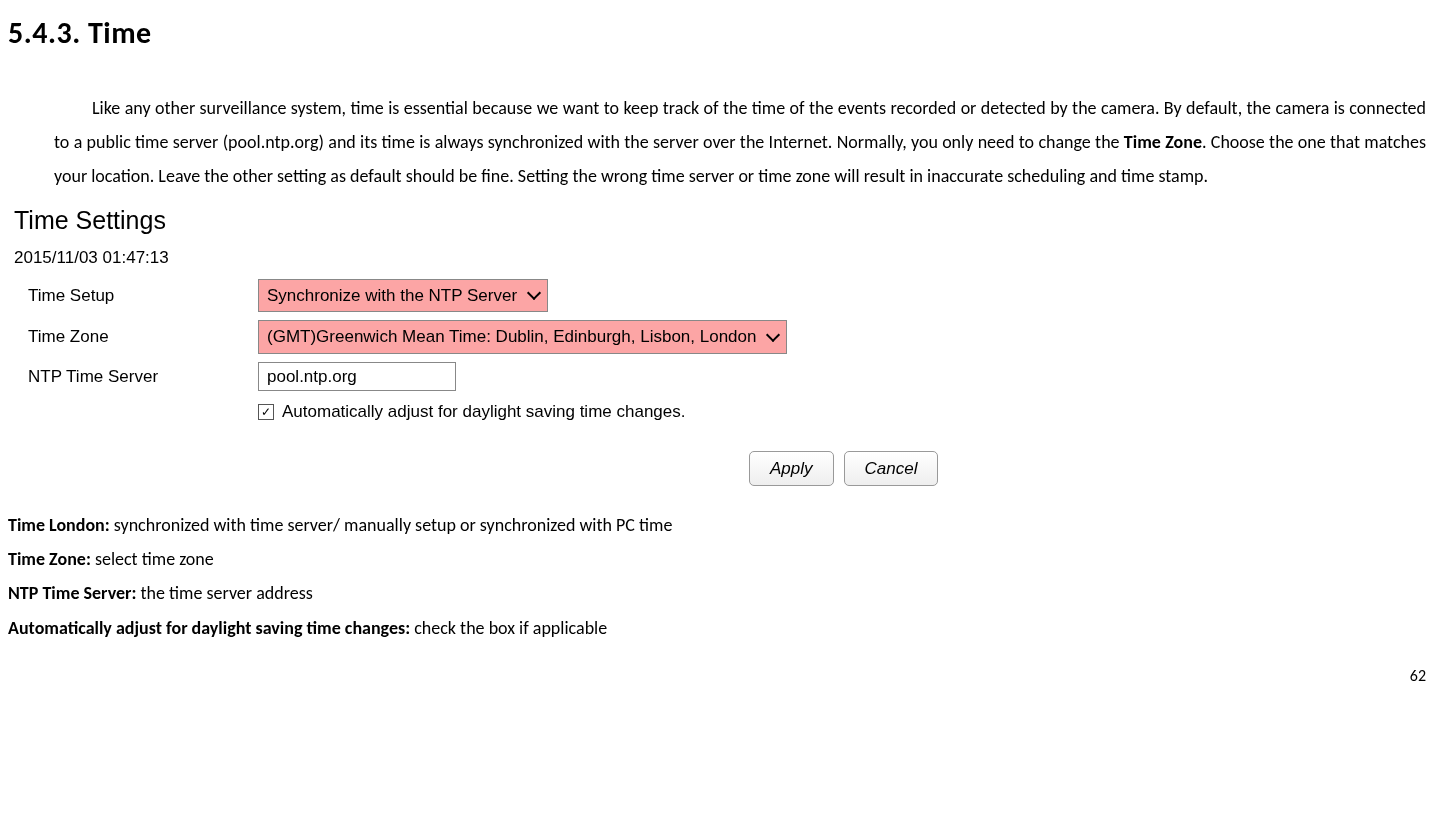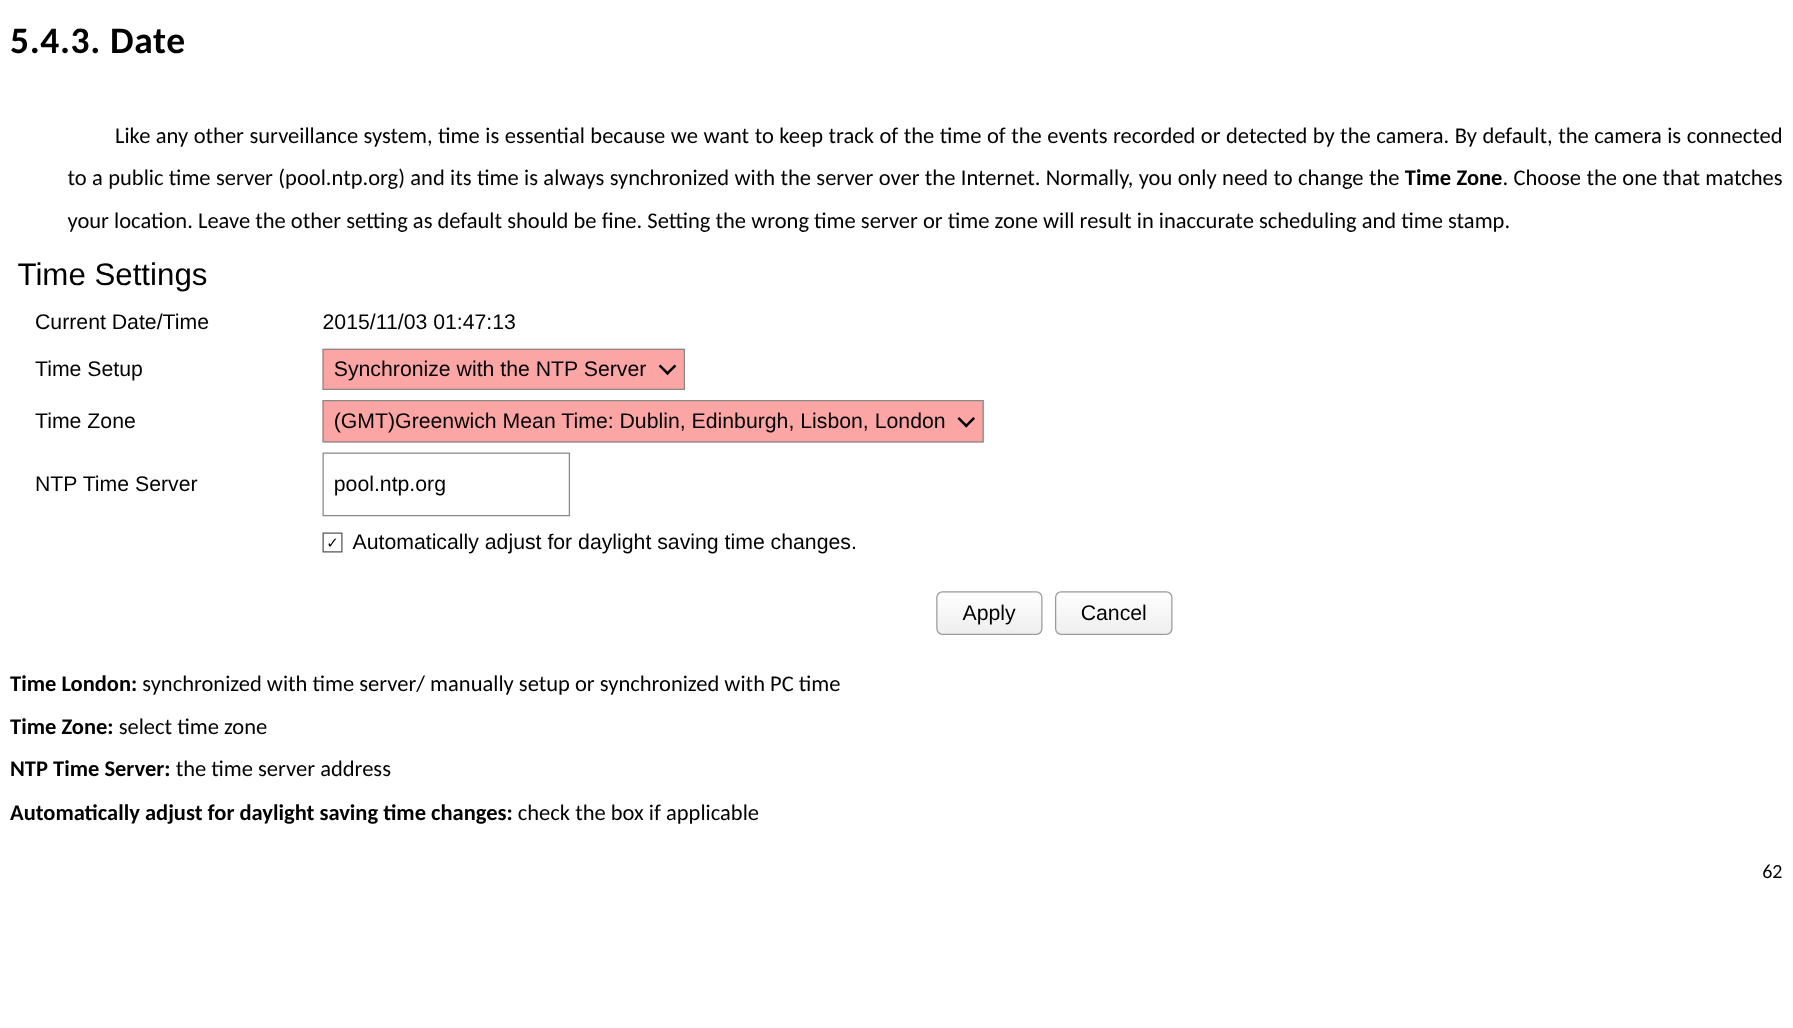--- a/index.html
+++ b/index.html
@@ -57,21 +57,21 @@
     right: 8px;
     top: 50%;
     width: 8px;
     height: 8px;
     border-right: 2px solid #000;
     border-bottom: 2px solid #000;
     transform: translateY(-70%) rotate(45deg);
   }
   .text-input {
     border: 1px solid #888;
-    padding: 12px 8px;
+    padding: 1px 8px;
     width: 180px;
     font-size: 17px;
     background: #fff;
   }
   .chk-row {
     margin-left: 244px;
     display: flex;
     align-items: center;
     gap: 8px;
     margin-bottom: 26px;
@@ -83,20 +83,21 @@
     display: inline-flex;
     align-items: center;
     justify-content: center;
     font-size: 12px;
     line-height: 1;
   }
   .btn-row {
     margin-left: 735px;
     display: flex;
     gap: 10px;
+    font-style: italic;
   }
   .btn {
     border: 1px solid #999;
     border-radius: 5px;
     padding: 4px 20px;
     background: linear-gradient(#fff, #eee);
     font-size: 17px;
     font-family: Arial, sans-serif;
   }
   .defs {
@@ -105,31 +106,30 @@
   }
   .page-num {
     text-align: right;
     margin-top: 16px;
     font-size: 16px;
   }
 </style>
 </head>
 <body>
 
-<h2>5.4.3.   Date</h2>
+<h2>5.4.3.   Time</h2>
 
 <div class="para">
   <span>Like any other surveillance system, time is essential because we want to keep track of the time of the events recorded or detected by the camera. By default, the camera is connected to a public time server (pool.ntp.org) and its time is always synchronized with the server over the Internet. Normally, you only need to change the </span><b>Time Zone</b><span>. Choose the one that matches your location. Leave the other setting as default should be fine. Setting the wrong time server or time zone will result in inaccurate scheduling and time stamp.</span>
 </div>
 
 <div class="figure">
   <div class="fig-title">Time Settings</div>
 
   <div class="fig-row">
-    <div class="fig-label">Current Date/Time</div>
     <div>2015/11/03 01:47:13</div>
   </div>
 
   <div class="fig-row">
     <div class="fig-label">Time Setup</div>
     <div class="select-box">Synchronize with the NTP Server</div>
   </div>
 
   <div class="fig-row">
     <div class="fig-label">Time Zone</div>

